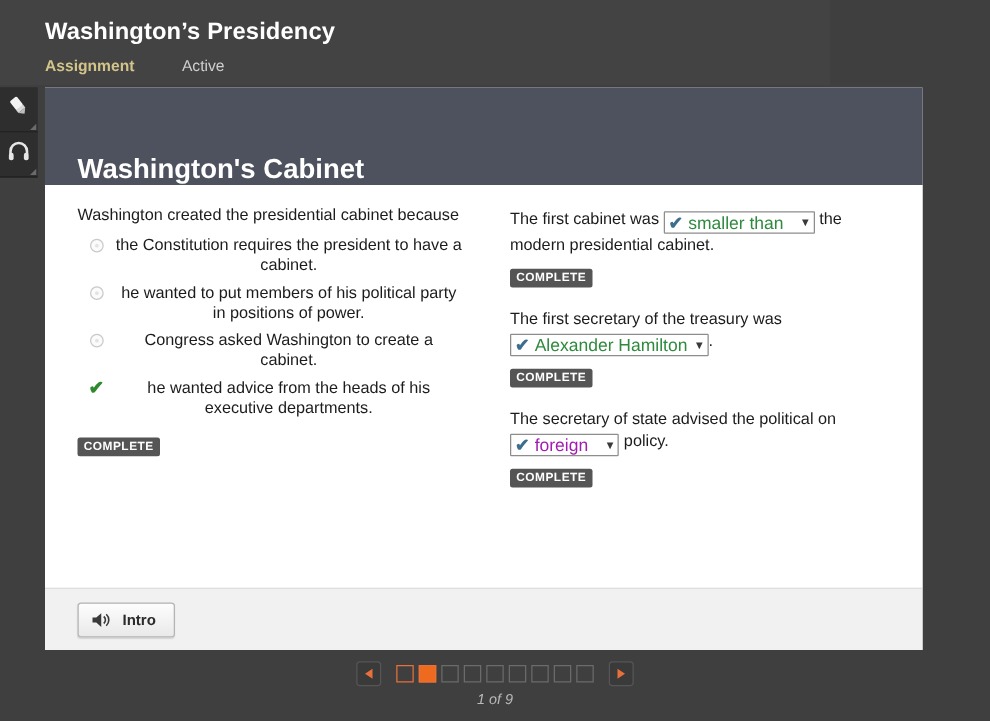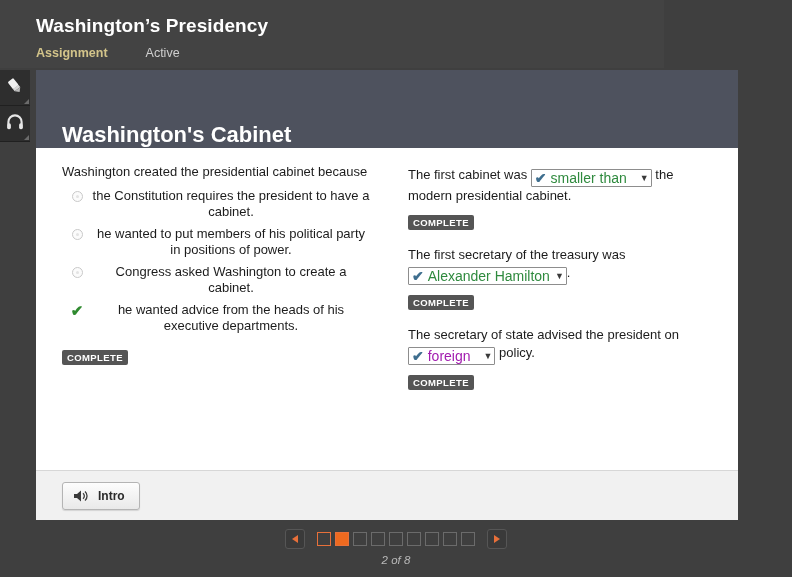--- a/index.html
+++ b/index.html
@@ -404,21 +404,21 @@
       <div class="sentence-block">
         <div class="sentence"><span>The first secretary of the treasury was </span><span class="inline-select">
               <span class="sel-check">✔</span>
               <span class="sel-value sel-green">Alexander Hamilton</span>
               <span class="sel-caret">▼</span>
             </span><span>.</span></div>
         <div class="badge-complete">COMPLETE</div>
       </div>
 
       <div class="sentence-block">
-        <div class="sentence"><span>The secretary of state advised the president on </span><span class="inline-select wide">
+        <div class="sentence"><span>The secretary of state advised the political on </span><span class="inline-select wide">
               <span class="sel-check">✔</span>
               <span class="sel-value sel-purple">foreign</span>
               <span class="sel-caret">▼</span>
             </span><span> policy.</span></div>
         <div class="badge-complete">COMPLETE</div>
       </div>
 
     </div>
   </div>
 
@@ -449,14 +449,14 @@
       <span class="dot"></span>
       <span class="dot"></span>
       <span class="dot"></span>
       <span class="dot"></span>
       <span class="dot"></span>
     </div>
     <div class="arrow-btn">
       <span class="tri-r"></span>
     </div>
   </div>
-  <div class="pager-count">2 of 8</div>
+  <div class="pager-count">1 of 9</div>
 </div>
 
 </body></html>

